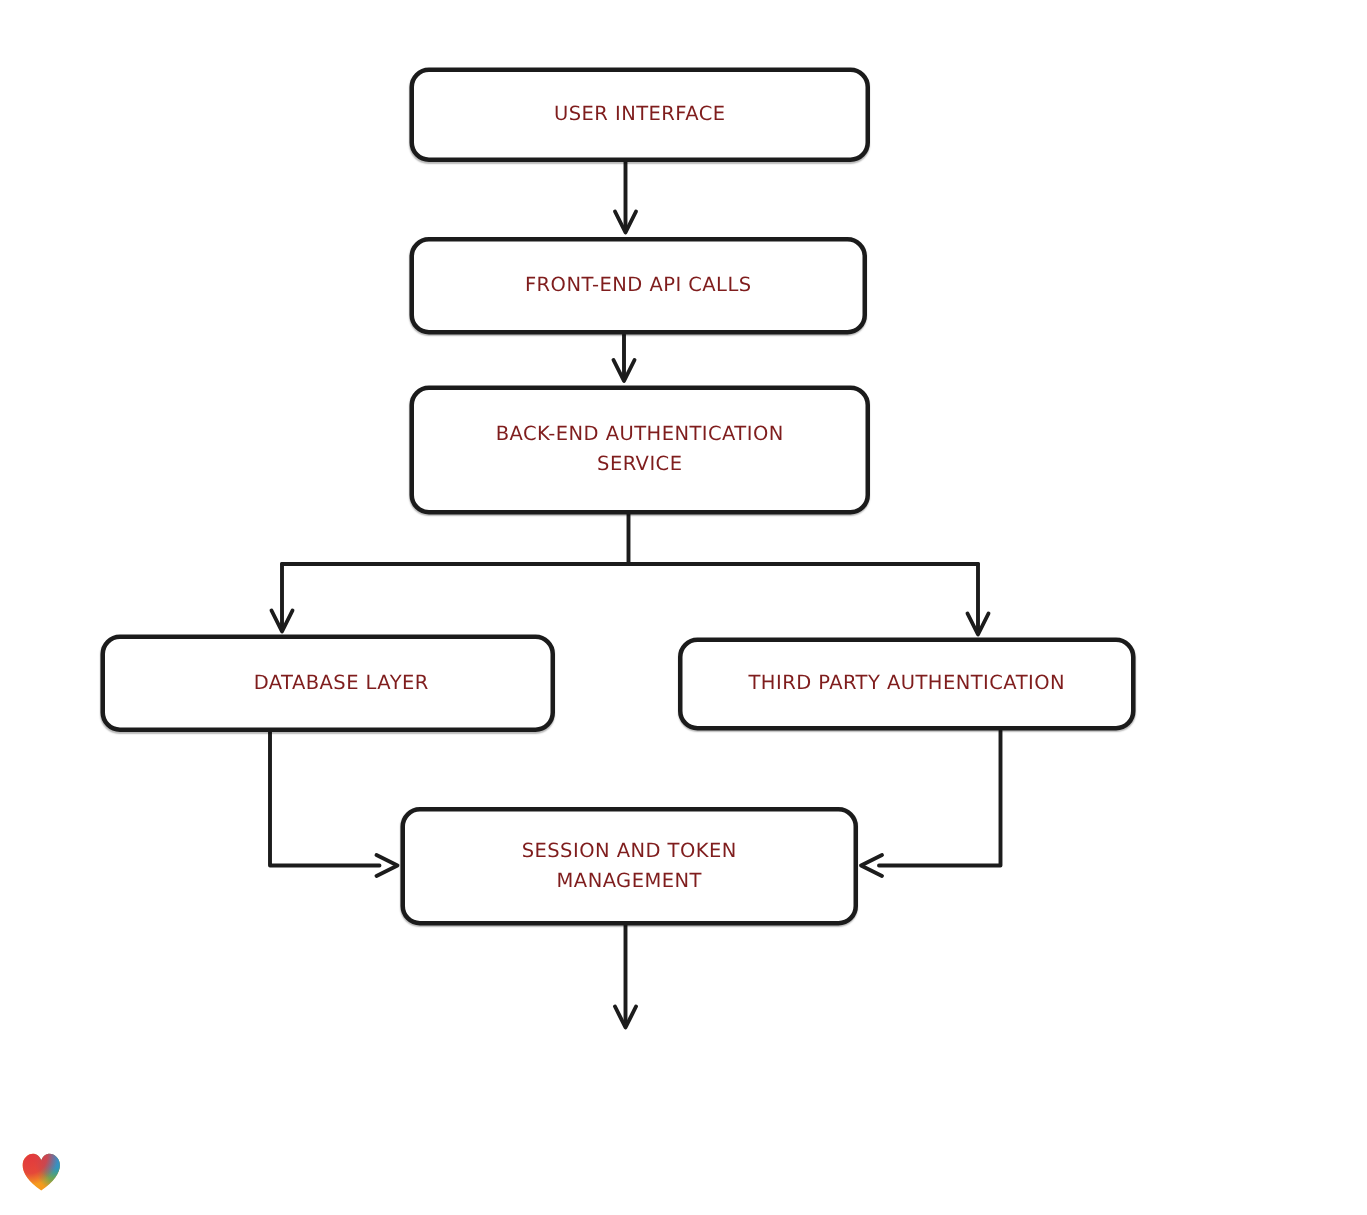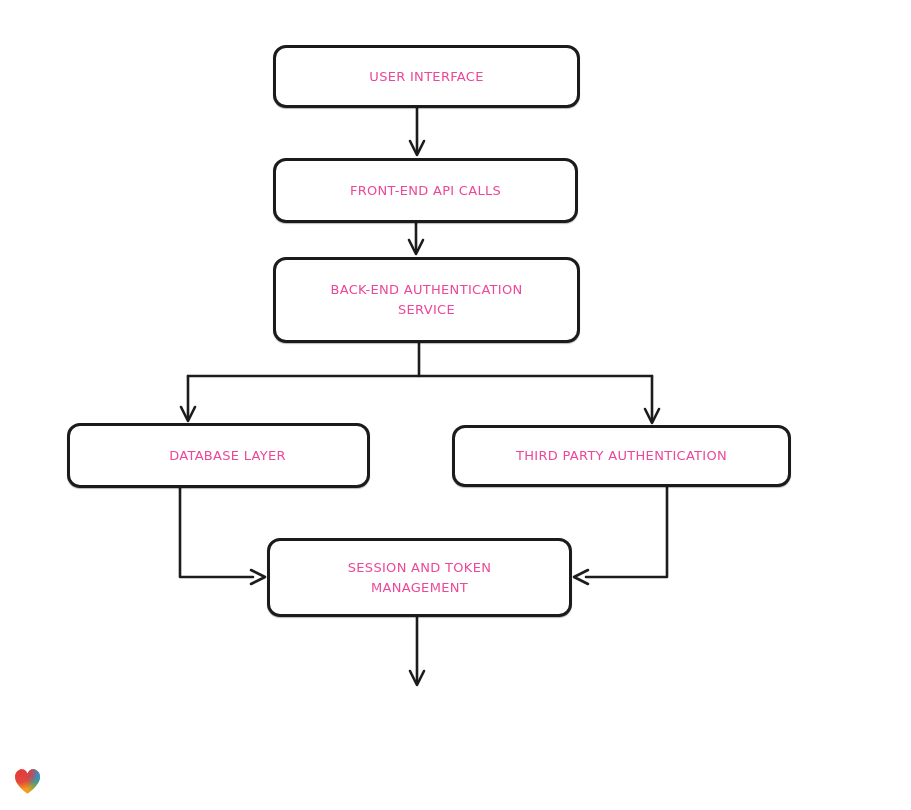--- a/index.html
+++ b/index.html
@@ -31,30 +31,30 @@
     border-radius: 13px;
     box-shadow: 0 1px 1px rgba(0,0,0,0.28);
     display: flex;
     align-items: center;
     justify-content: center;
   }
   .node-label {
     font-size: 13px;
     line-height: 20px;
     letter-spacing: 0.3px;
-    color: #ec4899;
+    color: #7f1d1d;
     text-align: center;
     white-space: pre-line;
   }
   
   .n1 { left: 273px; top: 45px;  width: 307px; height: 63px; }
   .n2 { left: 273px; top: 158px; width: 305px; height: 65px; }
   .n3 { left: 273px; top: 257px; width: 307px; height: 86px; }
   .n4 { left: 67px;  top: 423px; width: 303px; height: 65px; padding-left: 18px; }
-  .n5 { left: 452px; top: 425px; width: 339px; height: 62px; }
+  .n5 { left: 452px; top: 425px; width: 305px; height: 62px; }
   .n6 { left: 267px; top: 538px; width: 305px; height: 79px; }
   .n7 { left: 268px; top: 687px; width: 304px; height: 61px; }
   .brand-logo {
     position: absolute;
     left: 10px; top: 762px;
     width: 35px; height: 37px;
     cursor: pointer;
   }
 </style>
 </head>

